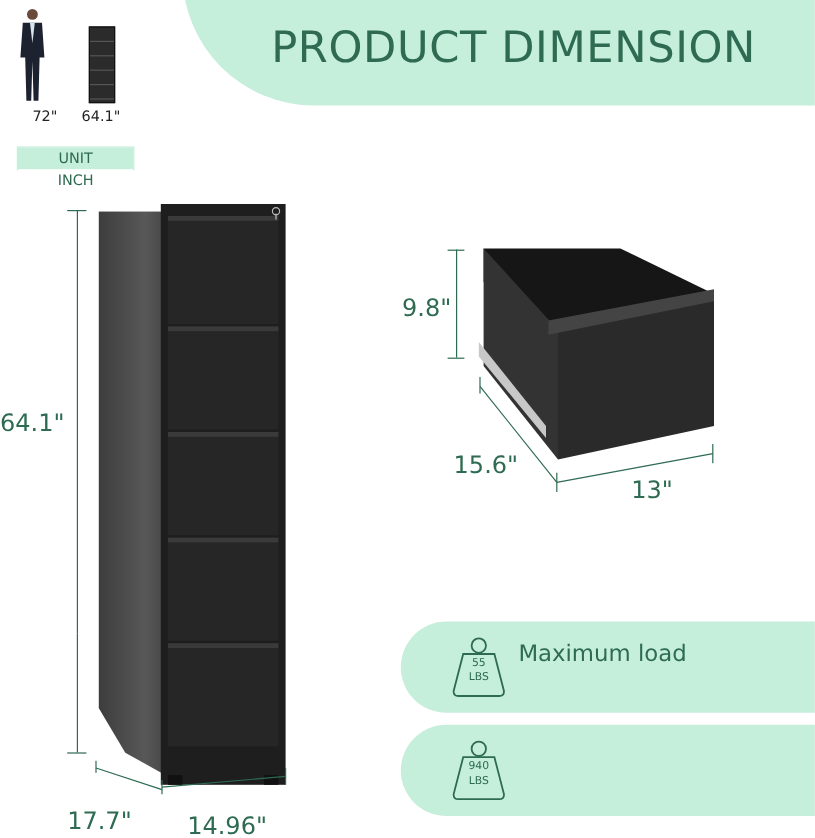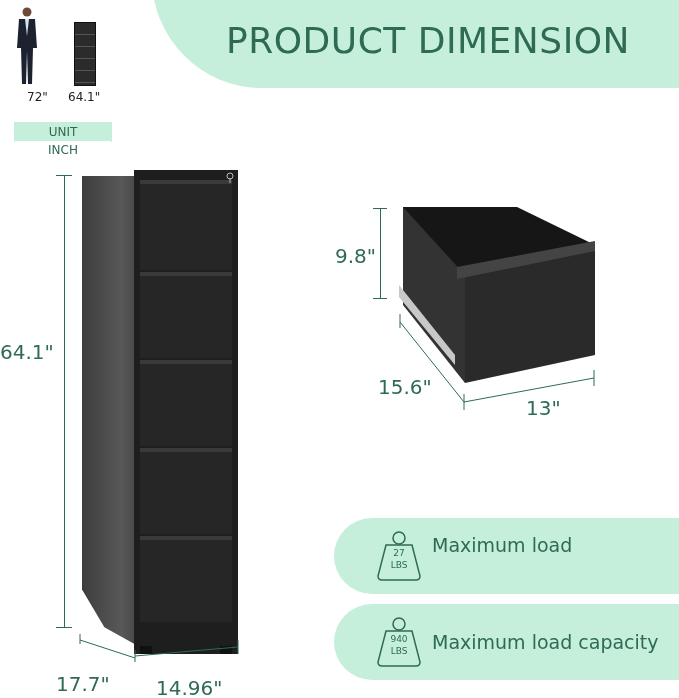--- a/index.html
+++ b/index.html
@@ -122,26 +122,25 @@
   <line x1="196" y1="56" x2="196" y2="72" stroke="#2e6b52"></line>
 </svg>
 <div class="dim-label" style="left:378px; top:375px;">15.6"</div>
 <div class="dim-label" style="left:526px; top:396px;">13"</div>
 
 <div class="pill" style="top:518px;">
   <svg class="pill-icon" viewBox="0 0 46 52">
     <circle cx="23" cy="8" r="6" fill="none" stroke="#2e6b52" stroke-width="1.5"></circle>
     <path d="M10 15 L36 15 L44 46 Q44 50 40 50 L6 50 Q2 50 2 46 Z" fill="none" stroke="#2e6b52" stroke-width="1.5"></path>
   </svg>
-  <div class="weight-num" style="left:42px; top:30px;">27</div>
+  <div class="weight-num" style="left:42px; top:30px;">55</div>
   <div class="weight-num" style="left:42px; top:42px;">LBS</div>
   <div class="pill-text" style="top:16px;">Maximum load</div>
 </div>
 
 <div class="pill" style="top:604px;">
   <svg class="pill-icon" viewBox="0 0 46 52">
     <circle cx="23" cy="8" r="6" fill="none" stroke="#2e6b52" stroke-width="1.5"></circle>
     <path d="M10 15 L36 15 L44 46 Q44 50 40 50 L6 50 Q2 50 2 46 Z" fill="none" stroke="#2e6b52" stroke-width="1.5"></path>
   </svg>
   <div class="weight-num" style="left:42px; top:30px;">940</div>
   <div class="weight-num" style="left:42px; top:42px;">LBS</div>
-  <div class="pill-text" style="top:27px;">Maximum load capacity</div>
 </div>
 
 </body></html>

